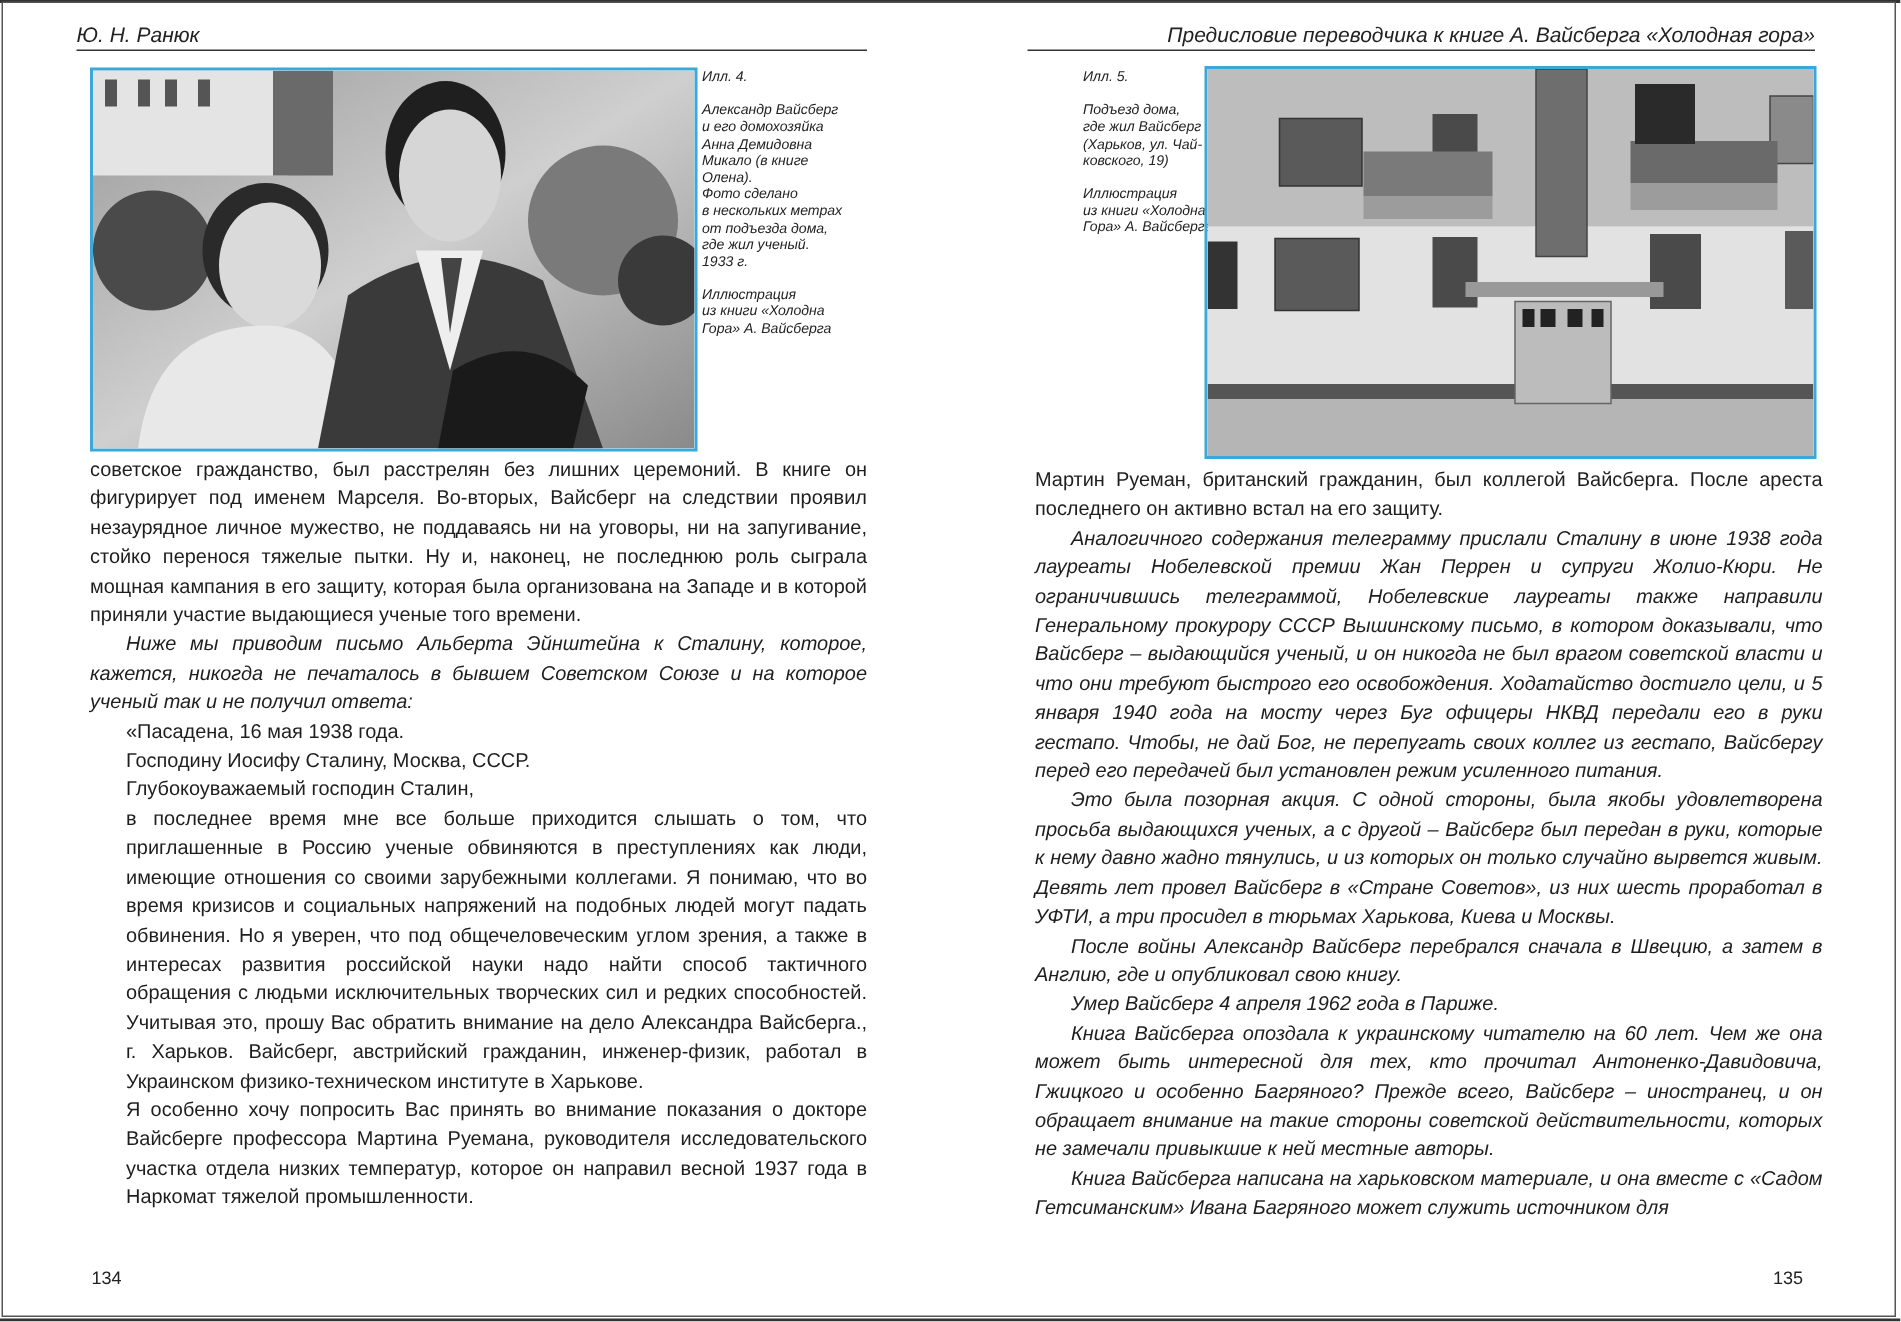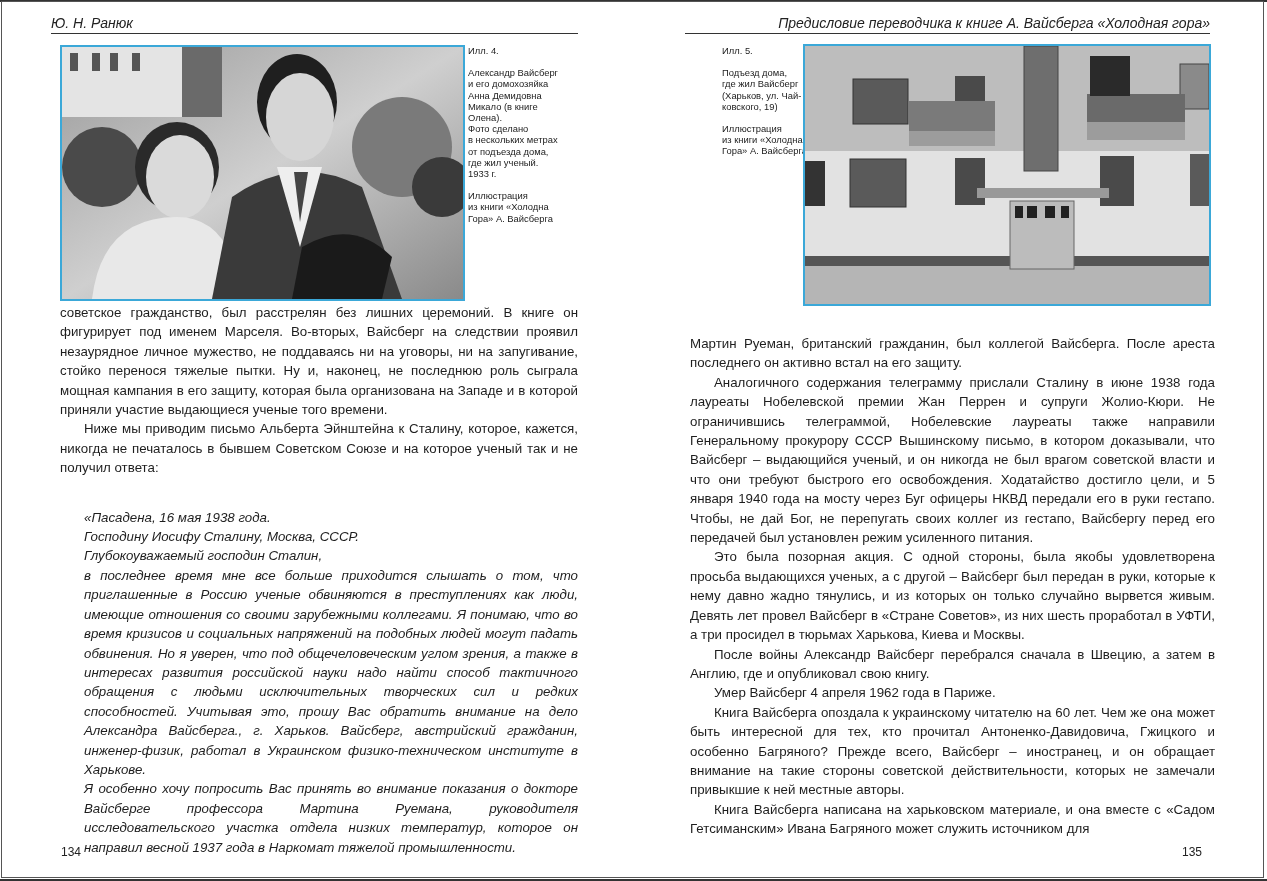--- a/index.html
+++ b/index.html
@@ -11,29 +11,29 @@
   .frame-bottom { position:absolute; left:0; bottom:0; width:1267px; height:2px; background:#333; }
   .page { position: absolute; top: 0; height: 881px; }
   .page-left { left: 0; width: 633px; }
   .page-right { left: 634px; width: 633px; }
 
   .running-head { position: absolute; top: 15px; font-size: 14px; font-style: italic; color: #222; }
   .rule { position: absolute; top: 33px; height: 1px; background: #333; }
 
   .photo { position: absolute; border: 2px solid #3ba8d8; box-sizing: border-box; overflow: hidden; }
 
-  .caption { position: absolute; font-size: 9.4px; line-height: 11.2px; color: #222; }
+  .caption { position: absolute; font-size: 9.4px; font-style: italic; line-height: 11.2px; color: #222; }
   .caption p { margin: 0 0 11px 0; }
   .caption .cap-label { margin-bottom: 11px; }
 
   .body-text { position: absolute; font-size: 13.3px; line-height: 19.4px; color: #1e1e1e;
                text-align: justify; }
   .body-text p { margin: 0; }
-  .indent { text-indent: 24px; }
-  .letter { font-style: italic; padding-left: 24px; margin-top: 30px; }
+  .indent { text-indent: 24px; font-style: italic; }
+  .letter { padding-left: 24px; }
   .letter p { margin: 0; }
   .page-num { position: absolute; top: 845px; font-size: 12px; color: #222; }
 </style>
 </head>
 <body>
 
 <div class="frame-top"></div>
 <div class="frame"></div>
 
 <div class="page page-left">
@@ -154,21 +154,21 @@
       <rect x="172" y="142" width="132" height="10" fill="#999"></rect>
       <rect x="205" y="155" width="64" height="68" fill="#bcbcbc" stroke="#666"></rect>
       <rect x="210" y="160" width="8" height="12" fill="#222"></rect>
       <rect x="222" y="160" width="10" height="12" fill="#222"></rect>
       <rect x="240" y="160" width="10" height="12" fill="#222"></rect>
       <rect x="256" y="160" width="8" height="12" fill="#222"></rect>
       <rect x="0" y="115" width="20" height="45" fill="#333"></rect>
     </svg>
   </div>
 
-  <div class="body-text" style="left:56px; top:310px; width:525px;margin-top:24px;">
+  <div class="body-text" style="left:56px; top:310px; width:525px;">
     <p>Мартин Руеман, британский гражданин, был коллегой Вайсберга. После ареста последнего он активно встал на его защиту.</p>
     <p class="indent">Аналогичного содержания телеграмму прислали Сталину в июне 1938 года лауреаты Нобелевской премии Жан Перрен и супруги Жолио-Кюри. Не ограничившись телеграммой, Нобелевские лауреаты также направили Генеральному прокурору СССР Вышинскому письмо, в котором доказывали, что Вайсберг – выдающийся ученый, и он никогда не был врагом советской власти и что они требуют быстрого его освобождения. Ходатайство достигло цели, и 5 января 1940 года на мосту через Буг офицеры НКВД передали его в руки гестапо. Чтобы, не дай Бог, не перепугать своих коллег из гестапо, Вайсбергу перед его передачей был установлен режим усиленного питания.</p>
     <p class="indent">Это была позорная акция. С одной стороны, была якобы удовлетворена просьба выдающихся ученых, а с другой – Вайсберг был передан в руки, которые к нему давно жадно тянулись, и из которых он только случайно вырвется живым. Девять лет провел Вайсберг в «Стране Советов», из них шесть проработал в УФТИ, а три просидел в тюрьмах Харькова, Киева и Москвы.</p>
     <p class="indent">После войны Александр Вайсберг перебрался сначала в Швецию, а затем в Англию, где и опубликовал свою книгу.</p>
     <p class="indent">Умер Вайсберг 4 апреля 1962 года в Париже.</p>
     <p class="indent">Книга Вайсберга опоздала к украинскому читателю на 60 лет. Чем же она может быть интересной для тех, кто прочитал Антоненко-Давидовича, Гжицкого и особенно Багряного? Прежде всего, Вайсберг – иностранец, и он обращает внимание на такие стороны советской действительности, которых не замечали привыкшие к ней местные авторы.</p>
     <p class="indent">Книга Вайсберга написана на харьковском материале, и она вместе с «Садом Гетсиманским» Ивана Багряного может служить источником для</p>
   </div>
 
   <div class="page-num" style="left:548px;">135</div>

